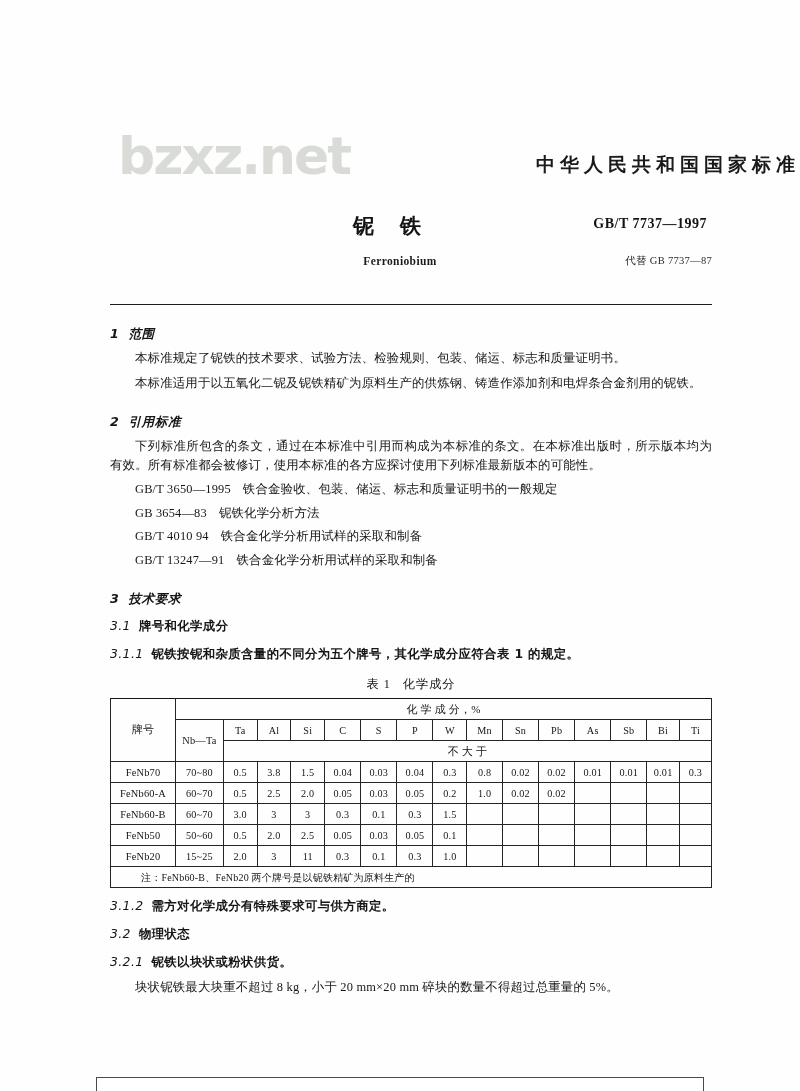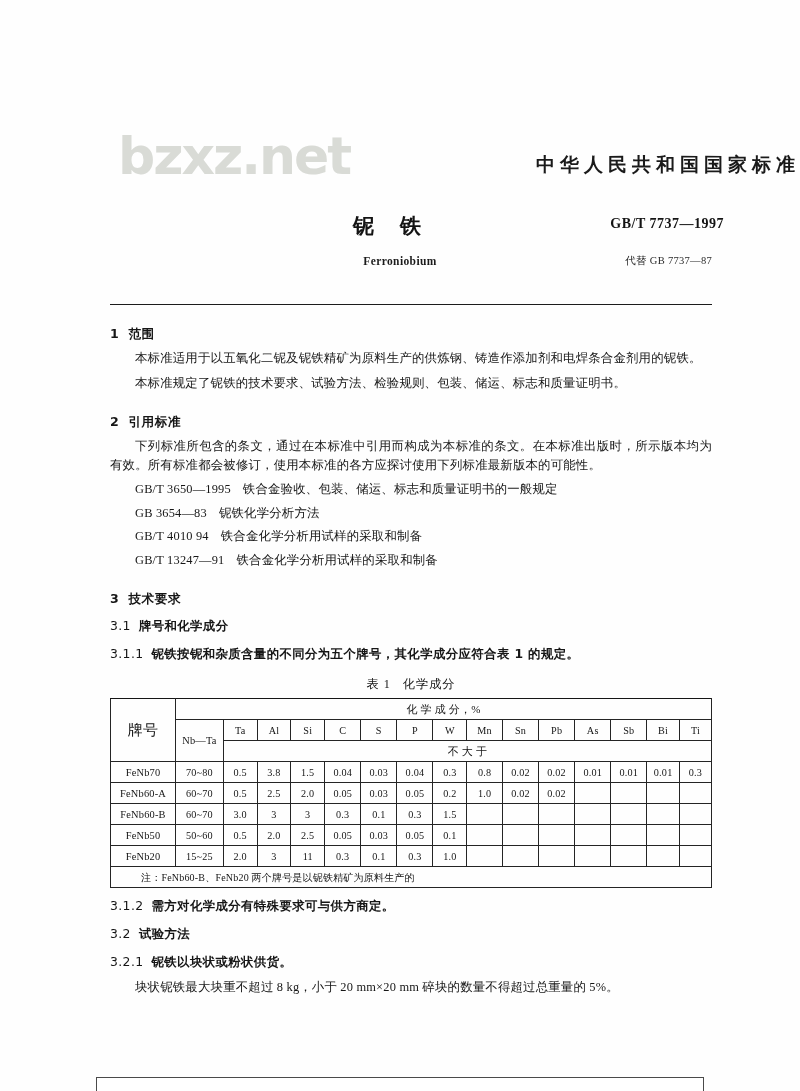--- a/index.html
+++ b/index.html
@@ -62,21 +62,21 @@
     text-align: center;
     font-family: "Liberation Serif", serif;
     font-weight: bold;
     font-size: 11.5px;
     letter-spacing: 0.4px;
     margin-top: 15px;
     color: #1b1b1b;
   }
   .std-code {
     position: absolute;
-    right: 76px;
+    right: 93px;
     top: 4px;
     font-family: "Liberation Serif", serif;
     font-weight: bold;
     font-size: 14px;
     letter-spacing: 0.5px;
     color: #141414;
   }
   .std-replaces {
     position: absolute;
     right: 88px;
@@ -97,30 +97,31 @@
     font-size: 12.4px;
     line-height: 1.52;
     color: #161616;
   }
   .h1 {
     font-family: "DejaVu Sans", sans-serif;
     font-weight: bold;
     font-size: 12.6px;
     margin-top: 19px;
     letter-spacing: 0.6px;
+    font-style: italic;
   }
   .h1 .num { margin-right: 9px; }
   .h2 {
     font-family: "DejaVu Sans", sans-serif;
     font-size: 12.4px;
     margin-top: 9px;
     letter-spacing: 0.4px;
     font-weight: bold;
   }
-  .h2 .num { margin-right: 8px; font-weight: normal; }
+  .h2 .num { margin-right: 8px; font-weight: normal; font-style: italic; }
   .para {
     margin-top: 6px;
     text-indent: 25px;
     text-align: justify;
     letter-spacing: 0.2px;
   }
   .refline {
     margin-top: 5px;
     text-indent: 25px;
     letter-spacing: 0.2px;
@@ -149,22 +150,23 @@
     text-align: center;
     vertical-align: middle;
     font-weight: normal;
     padding: 1px 0;
     height: 18px;
     letter-spacing: 0.2px;
   }
   table.chem .outer-top { border-top: 1.5px solid #151515; }
   .cell-grade {
     letter-spacing: 4px;
-    font-size: 15px;
+    font-size: 11px;
     padding-left: 4px;
+    font-family: Liberation Mono, monospace;
   }
   .cell-comp {
     letter-spacing: 7px;
     font-size: 11px;
     padding-left: 7px;
   }
   .cell-limit {
     letter-spacing: 10px;
     font-size: 11px;
     padding-left: 10px;
@@ -208,22 +210,22 @@
       <div class="std-replaces">代替 GB 7737—87</div>
     </div>
 
     <div class="rule-top"></div>
 
     <div class="body">
 
       <div class="h1">
         <span class="num">1</span><span>范围</span>
       </div>
+      <div class="para">本标准规定了铌铁的技术要求、试验方法、检验规则、包装、储运、标志和质量证明书。</div>
       <div class="para">本标准适用于以五氧化二铌及铌铁精矿为原料生产的供炼钢、铸造作添加剂和电焊条合金剂用的铌铁。</div>
-      <div class="para">本标准规定了铌铁的技术要求、试验方法、检验规则、包装、储运、标志和质量证明书。</div>
 
       <div class="h1">
         <span class="num">2</span><span>引用标准</span>
       </div>
       <div class="para">下列标准所包含的条文，通过在本标准中引用而构成为本标准的条文。在本标准出版时，所示版本均为有效。所有标准都会被修订，使用本标准的各方应探讨使用下列标准最新版本的可能性。</div>
 
       <div class="refline">
         <span class="code">GB/T 3650—1995</span><span>铁合金验收、包装、储运、标志和质量证明书的一般规定</span>
       </div>
       <div class="refline">
@@ -393,21 +395,21 @@
           <tr>
             <td class="note-cell" colspan="16">注：FeNb60-B、FeNb20 两个牌号是以铌铁精矿为原料生产的</td>
           </tr>
         </tbody>
       </table>
 
       <div class="h2">
         <span class="num">3.1.2</span><span>需方对化学成分有特殊要求可与供方商定。</span>
       </div>
       <div class="h2">
-        <span class="num">3.2</span><span>试验方法</span>
+        <span class="num">3.2</span><span>物理状态</span>
       </div>
       <div class="h2">
         <span class="num">3.2.1</span><span>铌铁以块状或粉状供货。</span>
       </div>
       <div class="para">块状铌铁最大块重不超过 8 kg，小于 20 mm×20 mm 碎块的数量不得超过总重量的 5%。</div>
 
     </div>
 
   </div>
 

